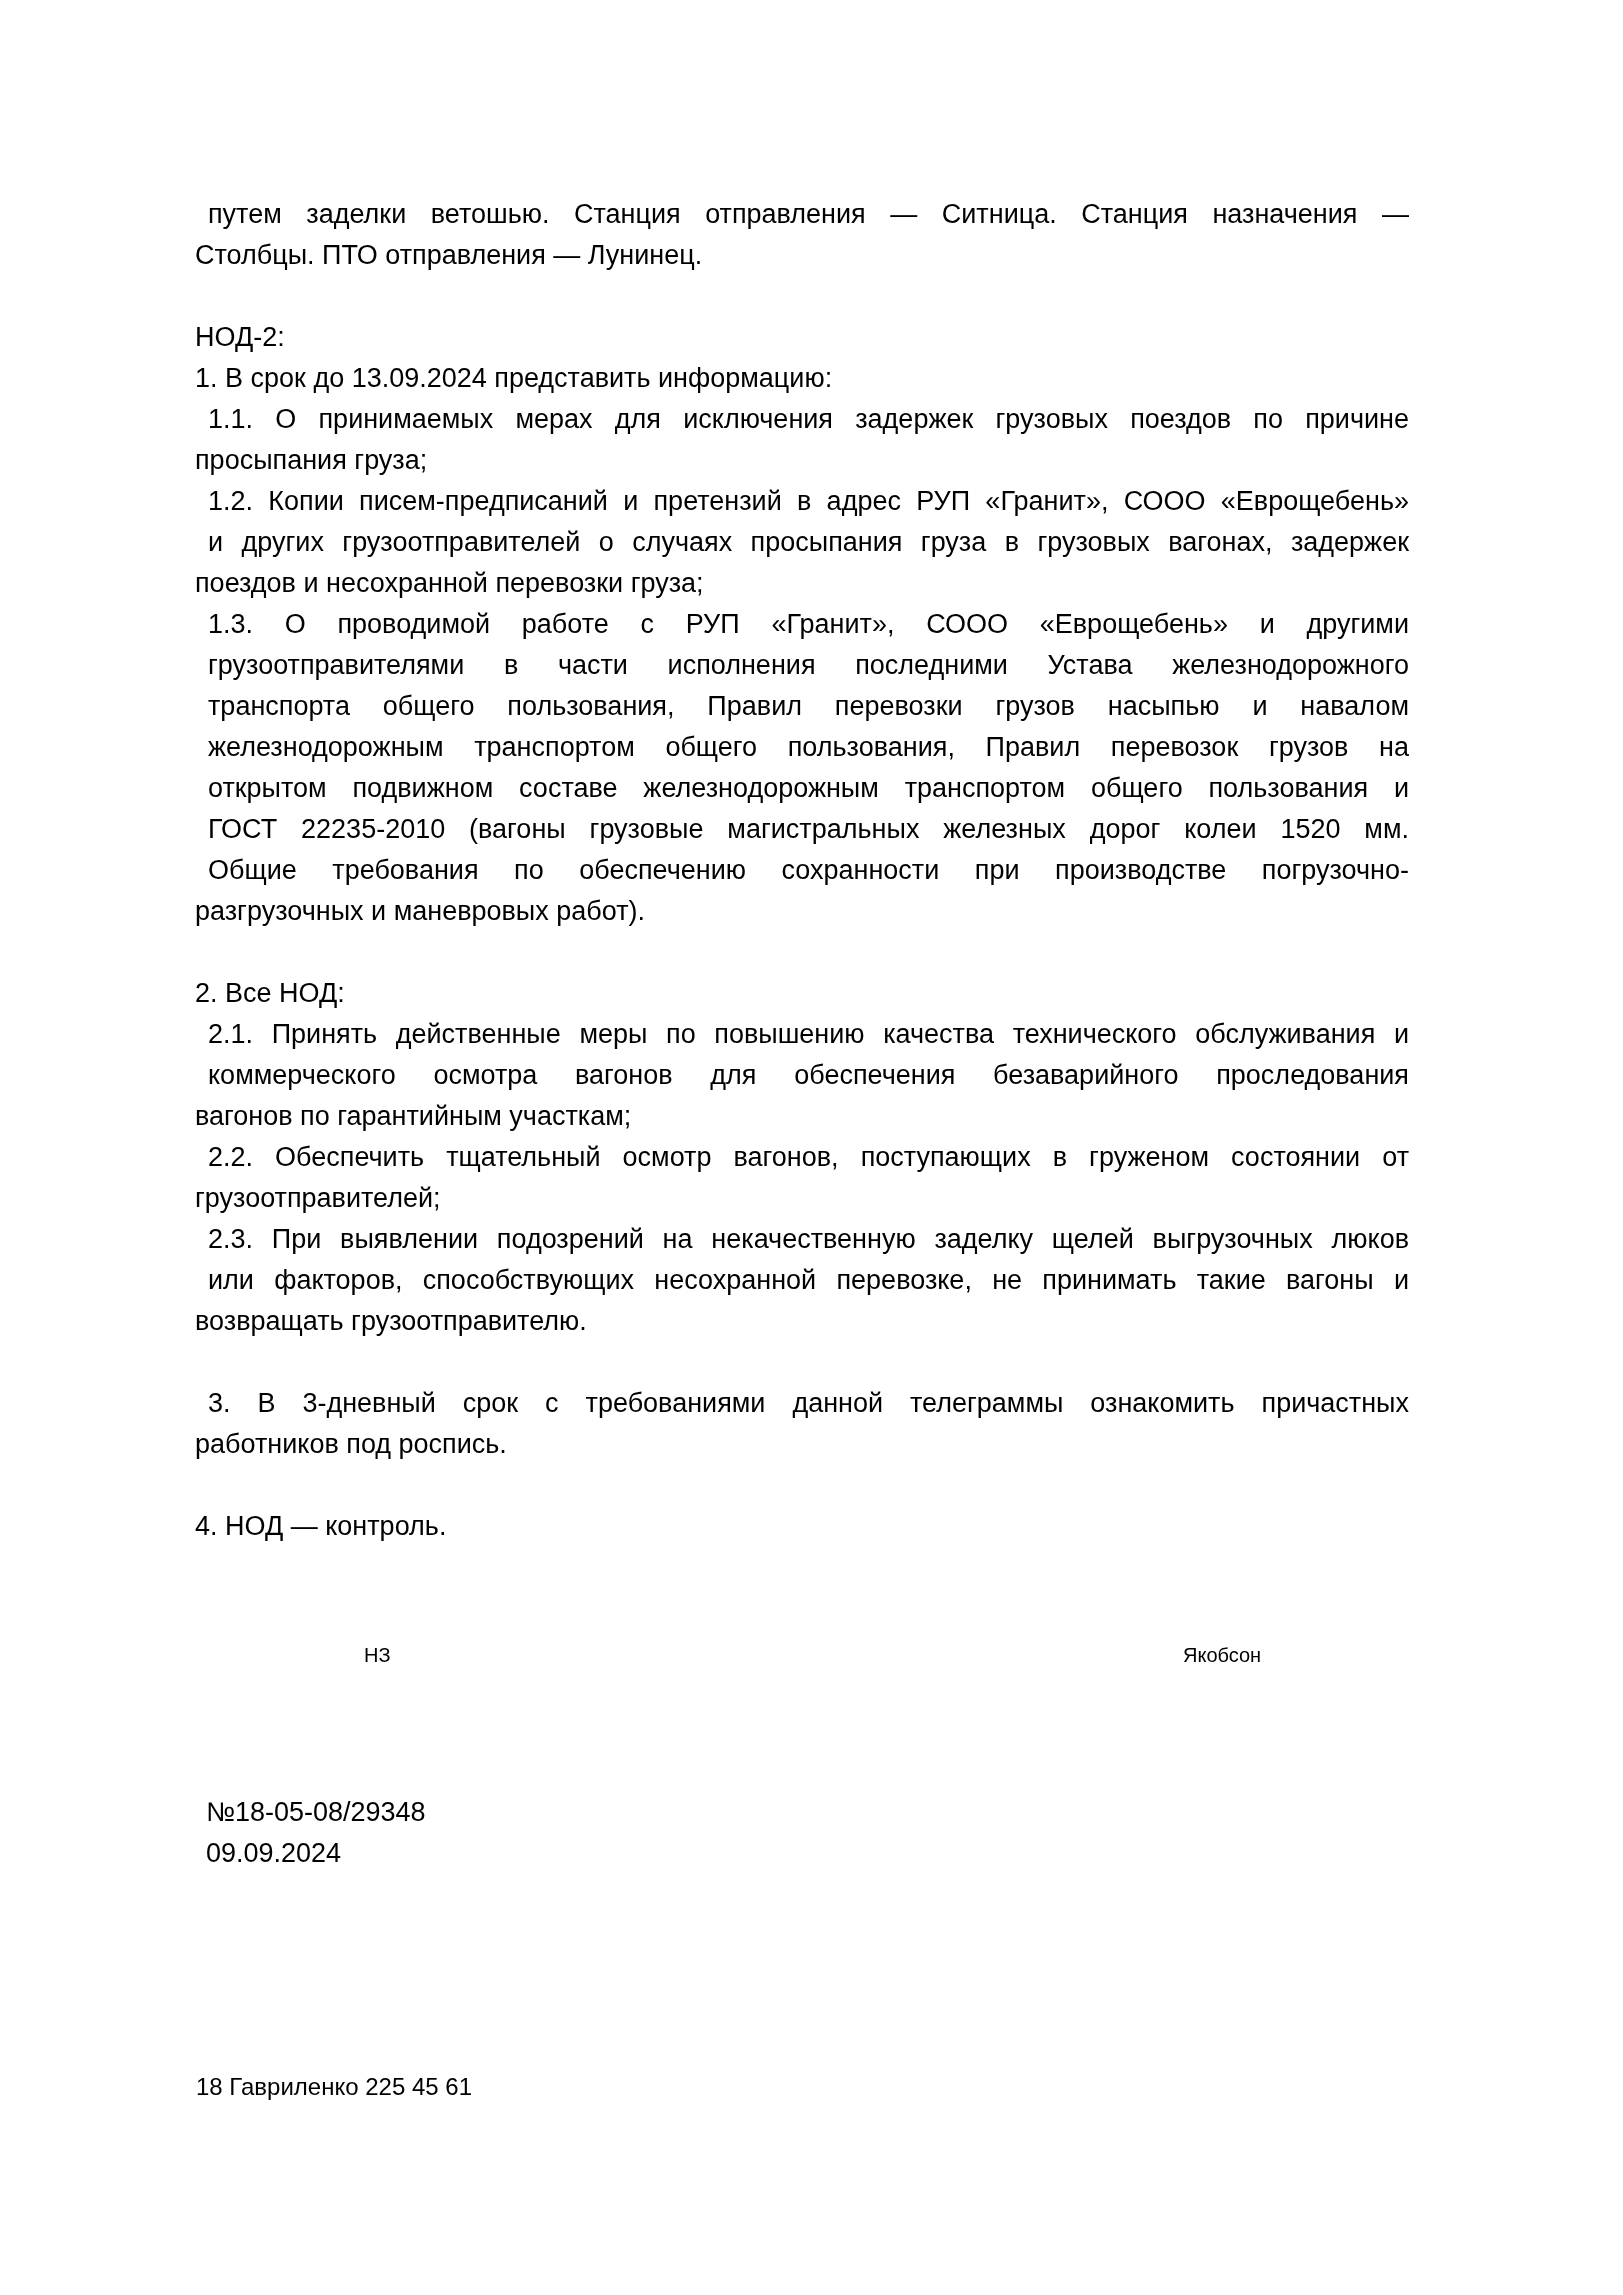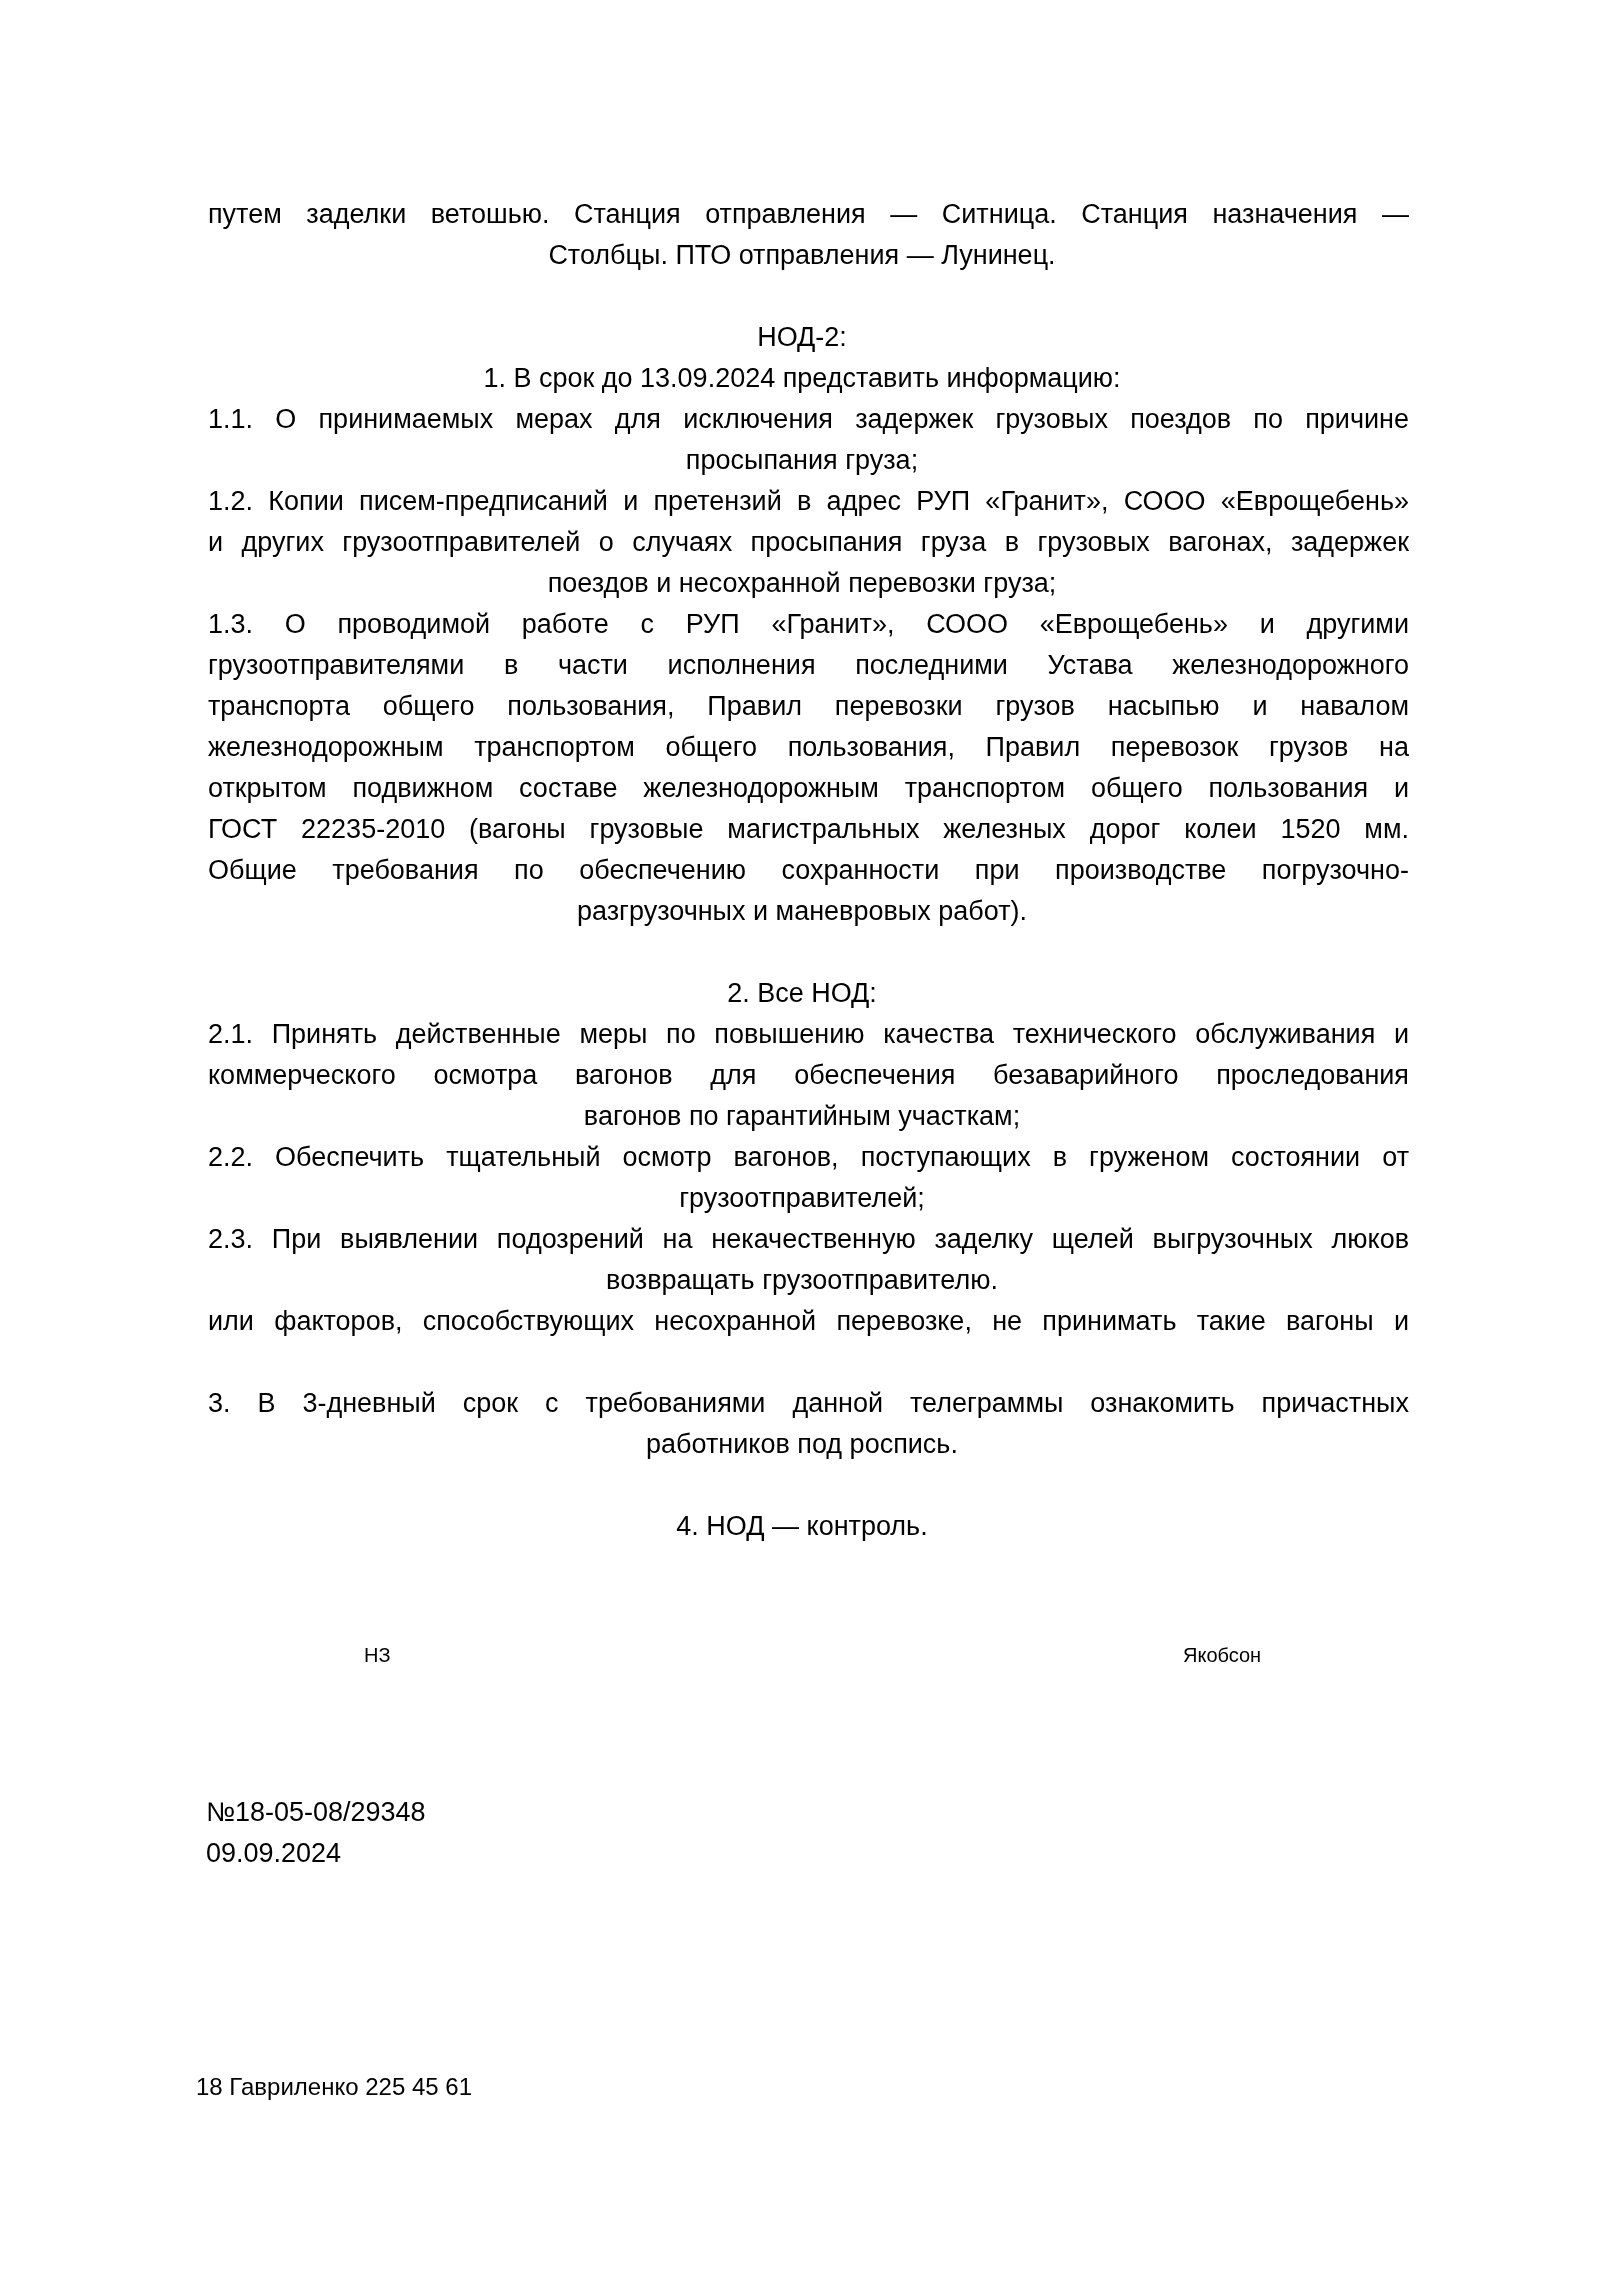--- a/index.html
+++ b/index.html
@@ -19,21 +19,21 @@
   .doc-body {
     position: absolute;
     left: 195px;
     top: 194px;
     width: 1214px;
   }
   .line {
     font-size: 27px;
     line-height: 41px;
     white-space: nowrap;
-    text-align: center;
+    text-align: left;
   }
   .line.just {
     white-space: normal;
     text-align: justify;
     text-align-last: justify;
     margin-left: 13px;
   }
   .sig-row {
     position: absolute;
     left: 195px;
@@ -94,22 +94,22 @@
       <div class="line just">Общие требования по обеспечению сохранности при производстве погрузочно-</div>
       <div class="line">разгрузочных и маневровых работ).</div>
       <div class="line">&nbsp;</div>
       <div class="line">2. Все НОД:</div>
       <div class="line just">2.1. Принять действенные меры по повышению качества технического обслуживания и</div>
       <div class="line just">коммерческого осмотра вагонов для обеспечения безаварийного проследования</div>
       <div class="line">вагонов по гарантийным участкам;</div>
       <div class="line just">2.2. Обеспечить тщательный осмотр вагонов, поступающих в груженом состоянии от</div>
       <div class="line">грузоотправителей;</div>
       <div class="line just">2.3. При выявлении подозрений на некачественную заделку щелей выгрузочных люков</div>
+      <div class="line just">или факторов, способствующих несохранной перевозке, не принимать такие вагоны и</div>
       <div class="line">возвращать грузоотправителю.</div>
-      <div class="line just">или факторов, способствующих несохранной перевозке, не принимать такие вагоны и</div>
       <div class="line">&nbsp;</div>
       <div class="line just">3. В 3-дневный срок с требованиями данной телеграммы ознакомить причастных</div>
       <div class="line">работников под роспись.</div>
       <div class="line">&nbsp;</div>
       <div class="line">4. НОД — контроль.</div>
     </div>
 
   <div class="sig-row">
     <span class="sig-pos">НЗ</span>
     <span class="sig-name">Якобсон</span>

